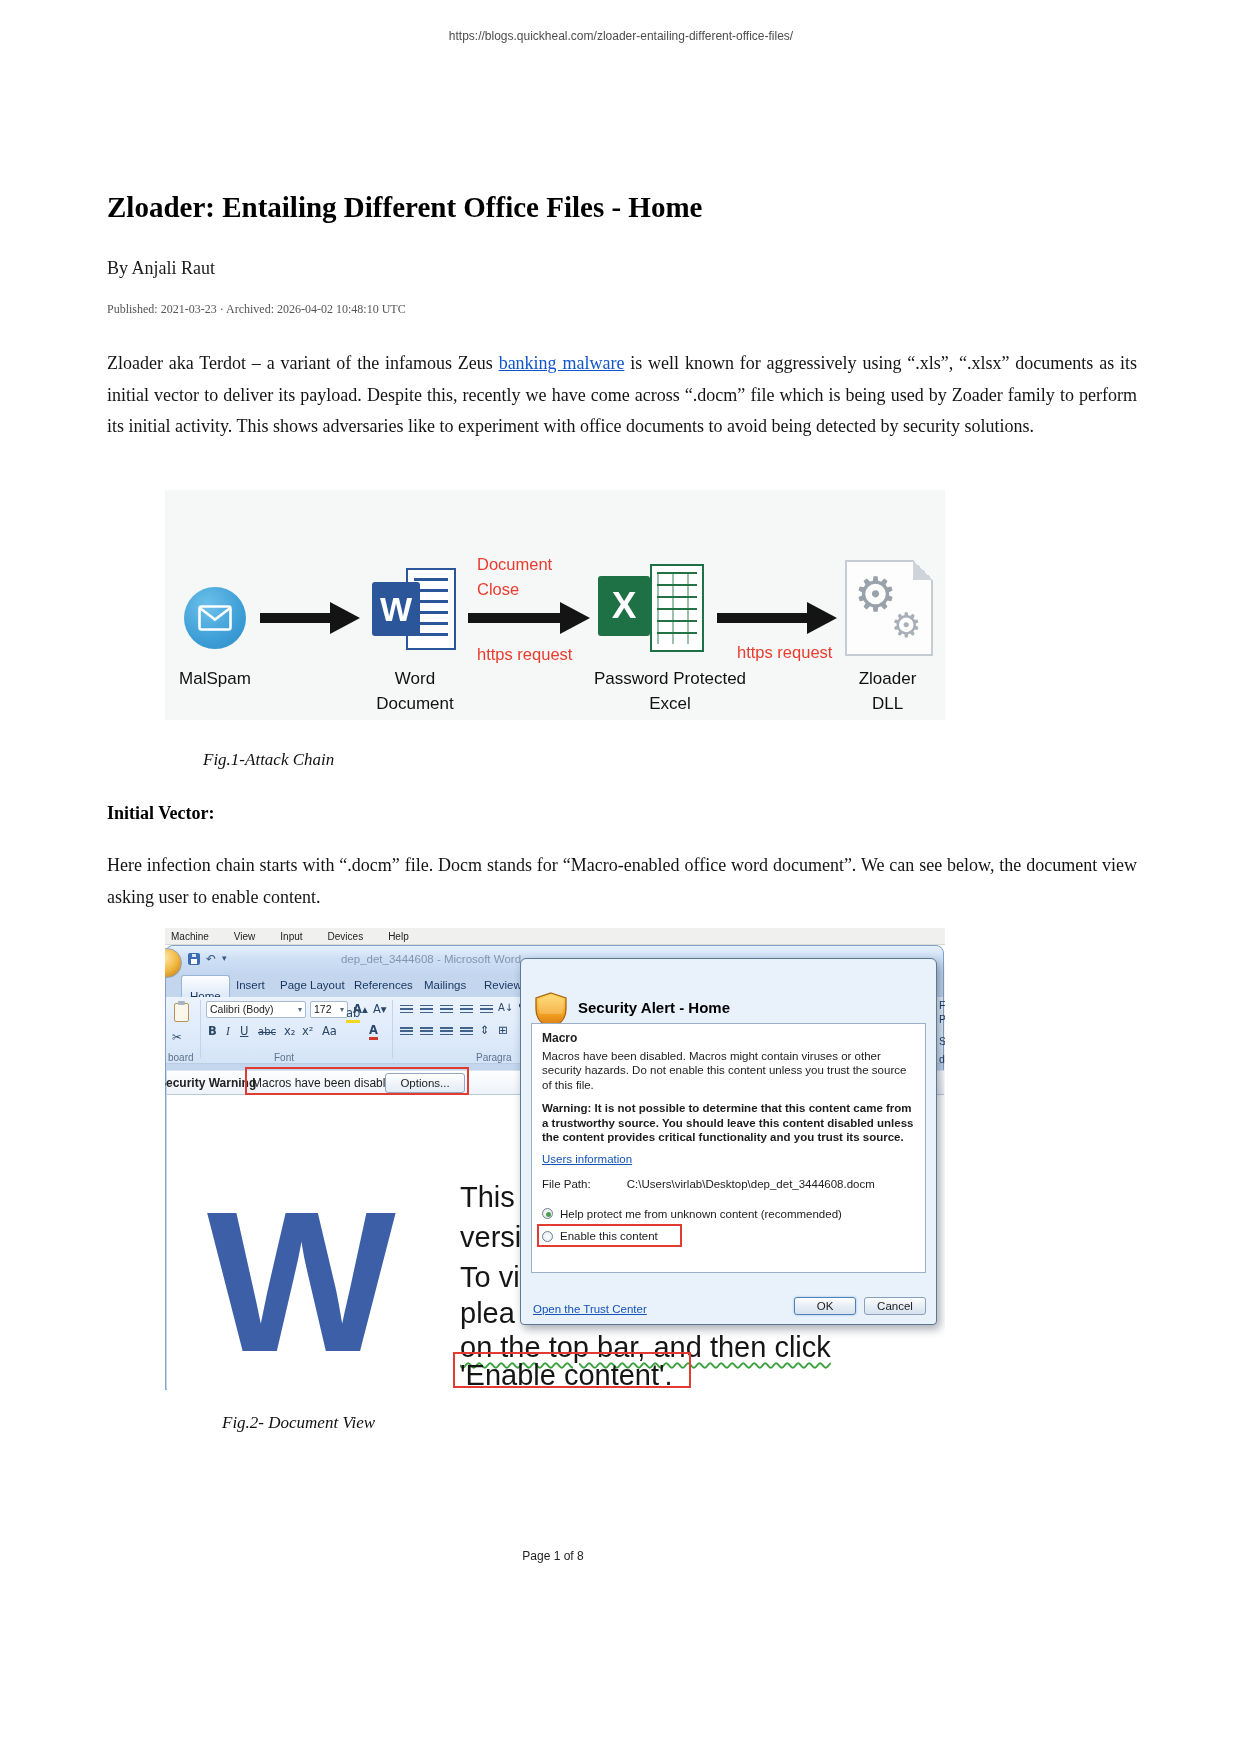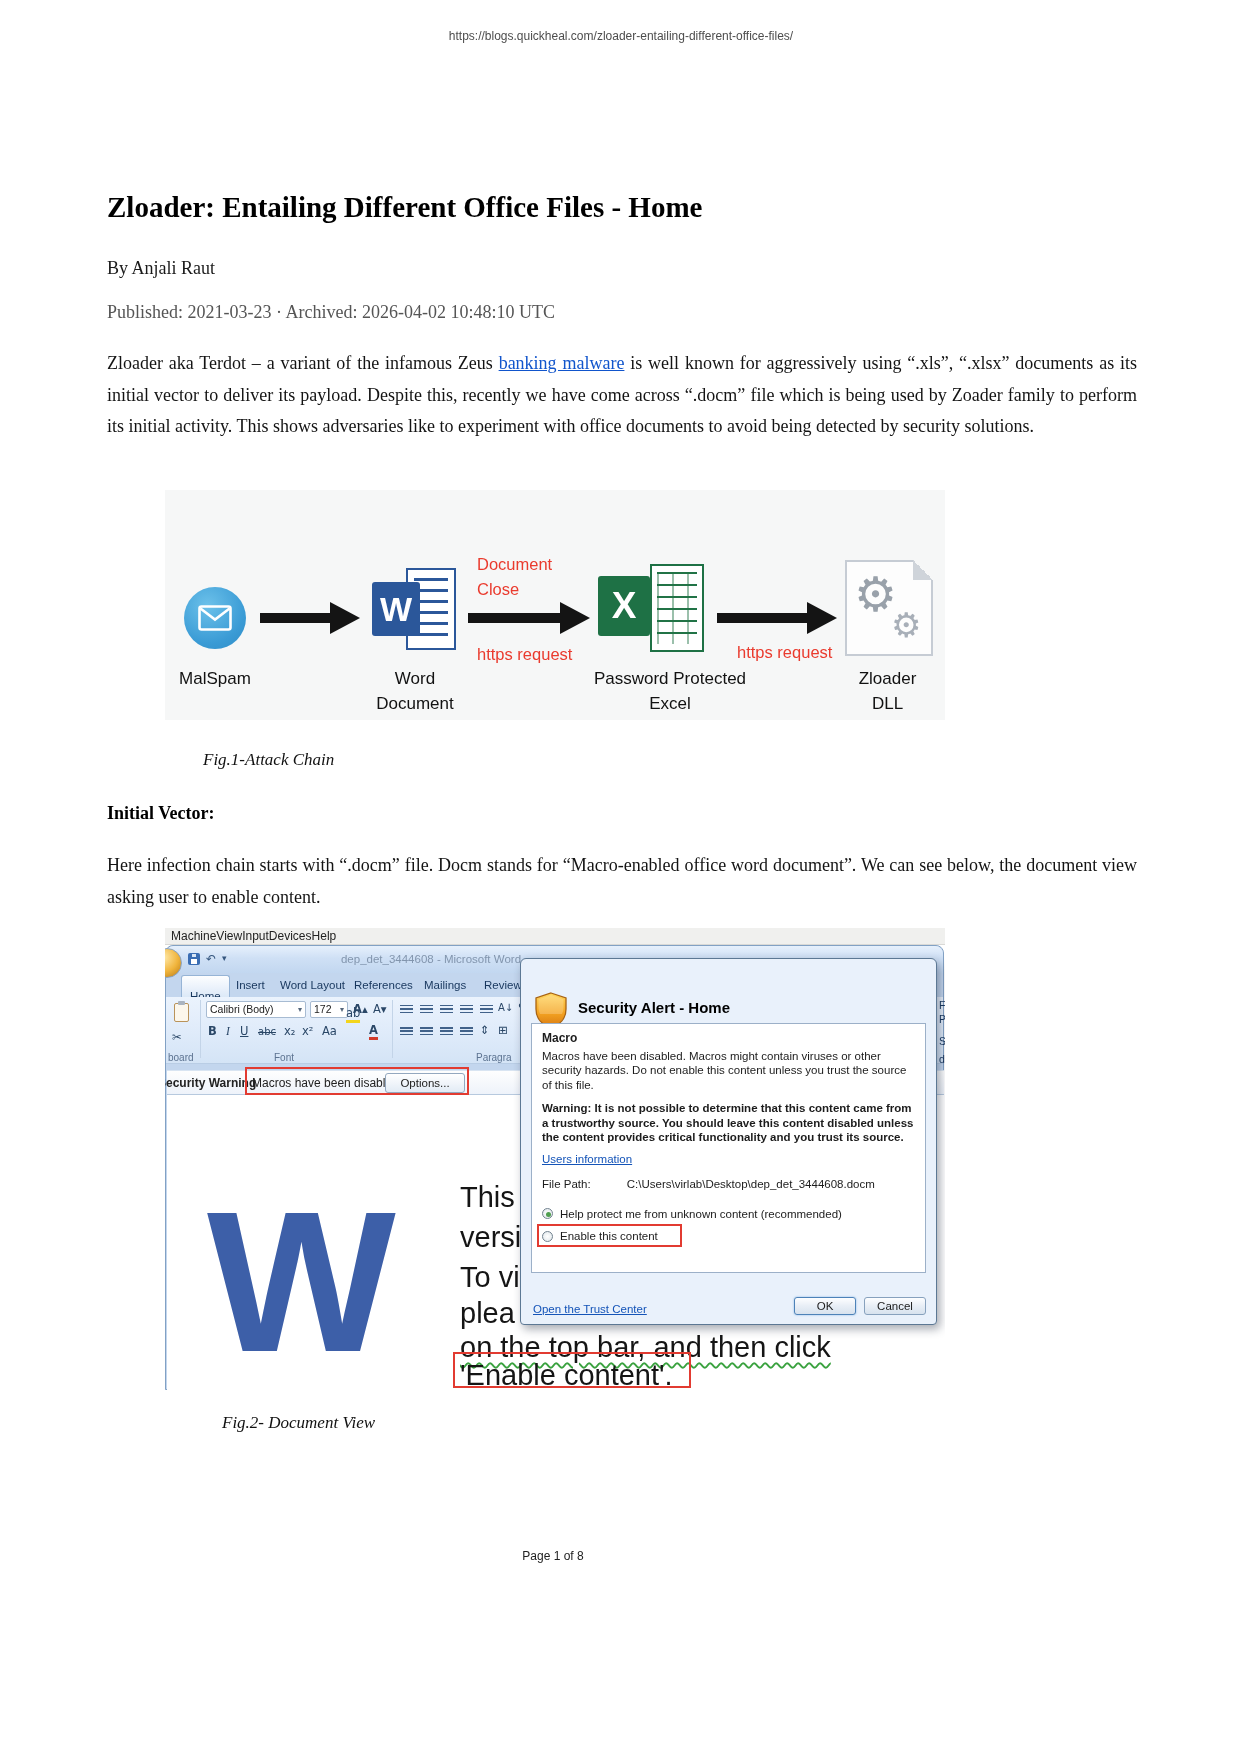--- a/index.html
+++ b/index.html
@@ -9,21 +9,21 @@
 
   
   .src-url { position:absolute; top:29px; left:0; width:100%; text-align:center;
              font-family:"Liberation Sans",sans-serif; font-size:12px; color:#4d4d4d; }
   .footer  { position:absolute; top:1549px; left:0; width:1106px; text-align:center;
              font-family:"Liberation Sans",sans-serif; font-size:12px; color:#222; }
 
   
   .title   { position:absolute; left:107px; top:191px; font-size:29px; font-weight:bold; color:#000; }
   .byline  { position:absolute; left:107px; top:258px; font-size:18px; color:#1a1a1a; }
-  .publine { position:absolute; left:107px; top:302px; font-size:18px; color:#555; }
+  .publine { position:absolute; left:107px; top:302px; font-size:12px; color:#555; }
   .body-par{ position:absolute; left:107px; width:1030px; font-size:18px; line-height:31.5px;
              text-align:justify; color:#141414; }
   .inline-link { color:#1155cc; text-decoration:underline; cursor:pointer; }
   .caption { position:absolute; font-size:17px; font-style:italic; color:#111; }
   .h2      { position:absolute; left:107px; top:803px; font-size:18px; font-weight:bold; color:#000; }
 
   
   .fig1 { position:absolute; left:165px; top:490px; width:780px; height:230px;
           background:#f6f7f7; overflow:hidden; }
   .ms-circle { position:absolute; width:62px; height:62px; border-radius:50%;
@@ -49,22 +49,22 @@
   .g2 { font-size:34px; left:44px; top:46px; color:#a8afb8; }
   .dg-label { position:absolute; font-family:"Liberation Sans",sans-serif; font-size:17px;
               color:#121212; text-align:center; line-height:25px; }
   .red-note { position:absolute; font-family:"Liberation Sans",sans-serif; font-size:16.5px;
               color:#ea3b2e; line-height:25px; }
 
   
   .fig2 { position:absolute; left:165px; top:928px; width:780px; height:462px; overflow:hidden;
           background:#fff; font-family:"Liberation Sans",sans-serif; }
   .vm-bar { position:absolute; left:0; top:0; width:100%; height:17px; background:#f0f0ee;
-            border-bottom:1px solid #d9d9d6; display:flex; gap:0; padding-left:6px;
-            align-items:center; font-size:12px; color:#222; }
+            border-bottom:1px solid #d9d9d6; display:flex; gap:25px; padding-left:6px;
+            align-items:center; font-size:10px; color:#222; }
   .vm-item { cursor:default; }
   .win { position:absolute; left:0; top:17px; width:779px; height:445px; background:#c3d6ee;
          border:1px solid #82a1c4; border-radius:8px 8px 0 0; }
   .win-titlebar { position:absolute; left:0; top:0; width:100%; height:27px;
                   background:linear-gradient(#e6f0fc, #cfe0f5 45%, #c2d7f0);
                   border-radius:8px 8px 0 0; }
   .orb { position:absolute; left:-14px; top:2px; width:30px; height:30px; border-radius:50%;
          background:radial-gradient(circle at 38% 30%, #ffe9a8, #f0b43c 55%, #b57716);
          border:1px solid #8aa3c2; z-index:3; }
   .floppy { position:absolute; left:22px; top:7px; width:12px; height:12px; background:#3a6db3; border-radius:2px; }
@@ -260,21 +260,21 @@
       <div class="orb"></div>
       <span class="floppy"></span>
       <span class="qat-glyph" style="left:40px; top:6px;">↶</span>
       <span class="qat-glyph" style="left:56px; top:7px; font-size:9px;">▾</span>
       <span class="win-title-text">dep_det_3444608 - Microsoft Word</span>
     </div>
 
     <div class="tabs-row">
       <span class="tab active" style="left:15px;">Home</span>
       <span class="tab" style="left:70px;">Insert</span>
-      <span class="tab" style="left:114px;">Word Layout</span>
+      <span class="tab" style="left:114px;">Page Layout</span>
       <span class="tab" style="left:188px;">References</span>
       <span class="tab" style="left:258px;">Mailings</span>
       <span class="tab" style="left:318px;">Review</span>
     </div>
 
     <div class="ribbon">
 
       <div class="paste-icon"></div>
       <span class="ric" style="left:6px; top:33px;">✂</span>
       <span class="group-label" style="left:2px; top:55px;">board</span>

